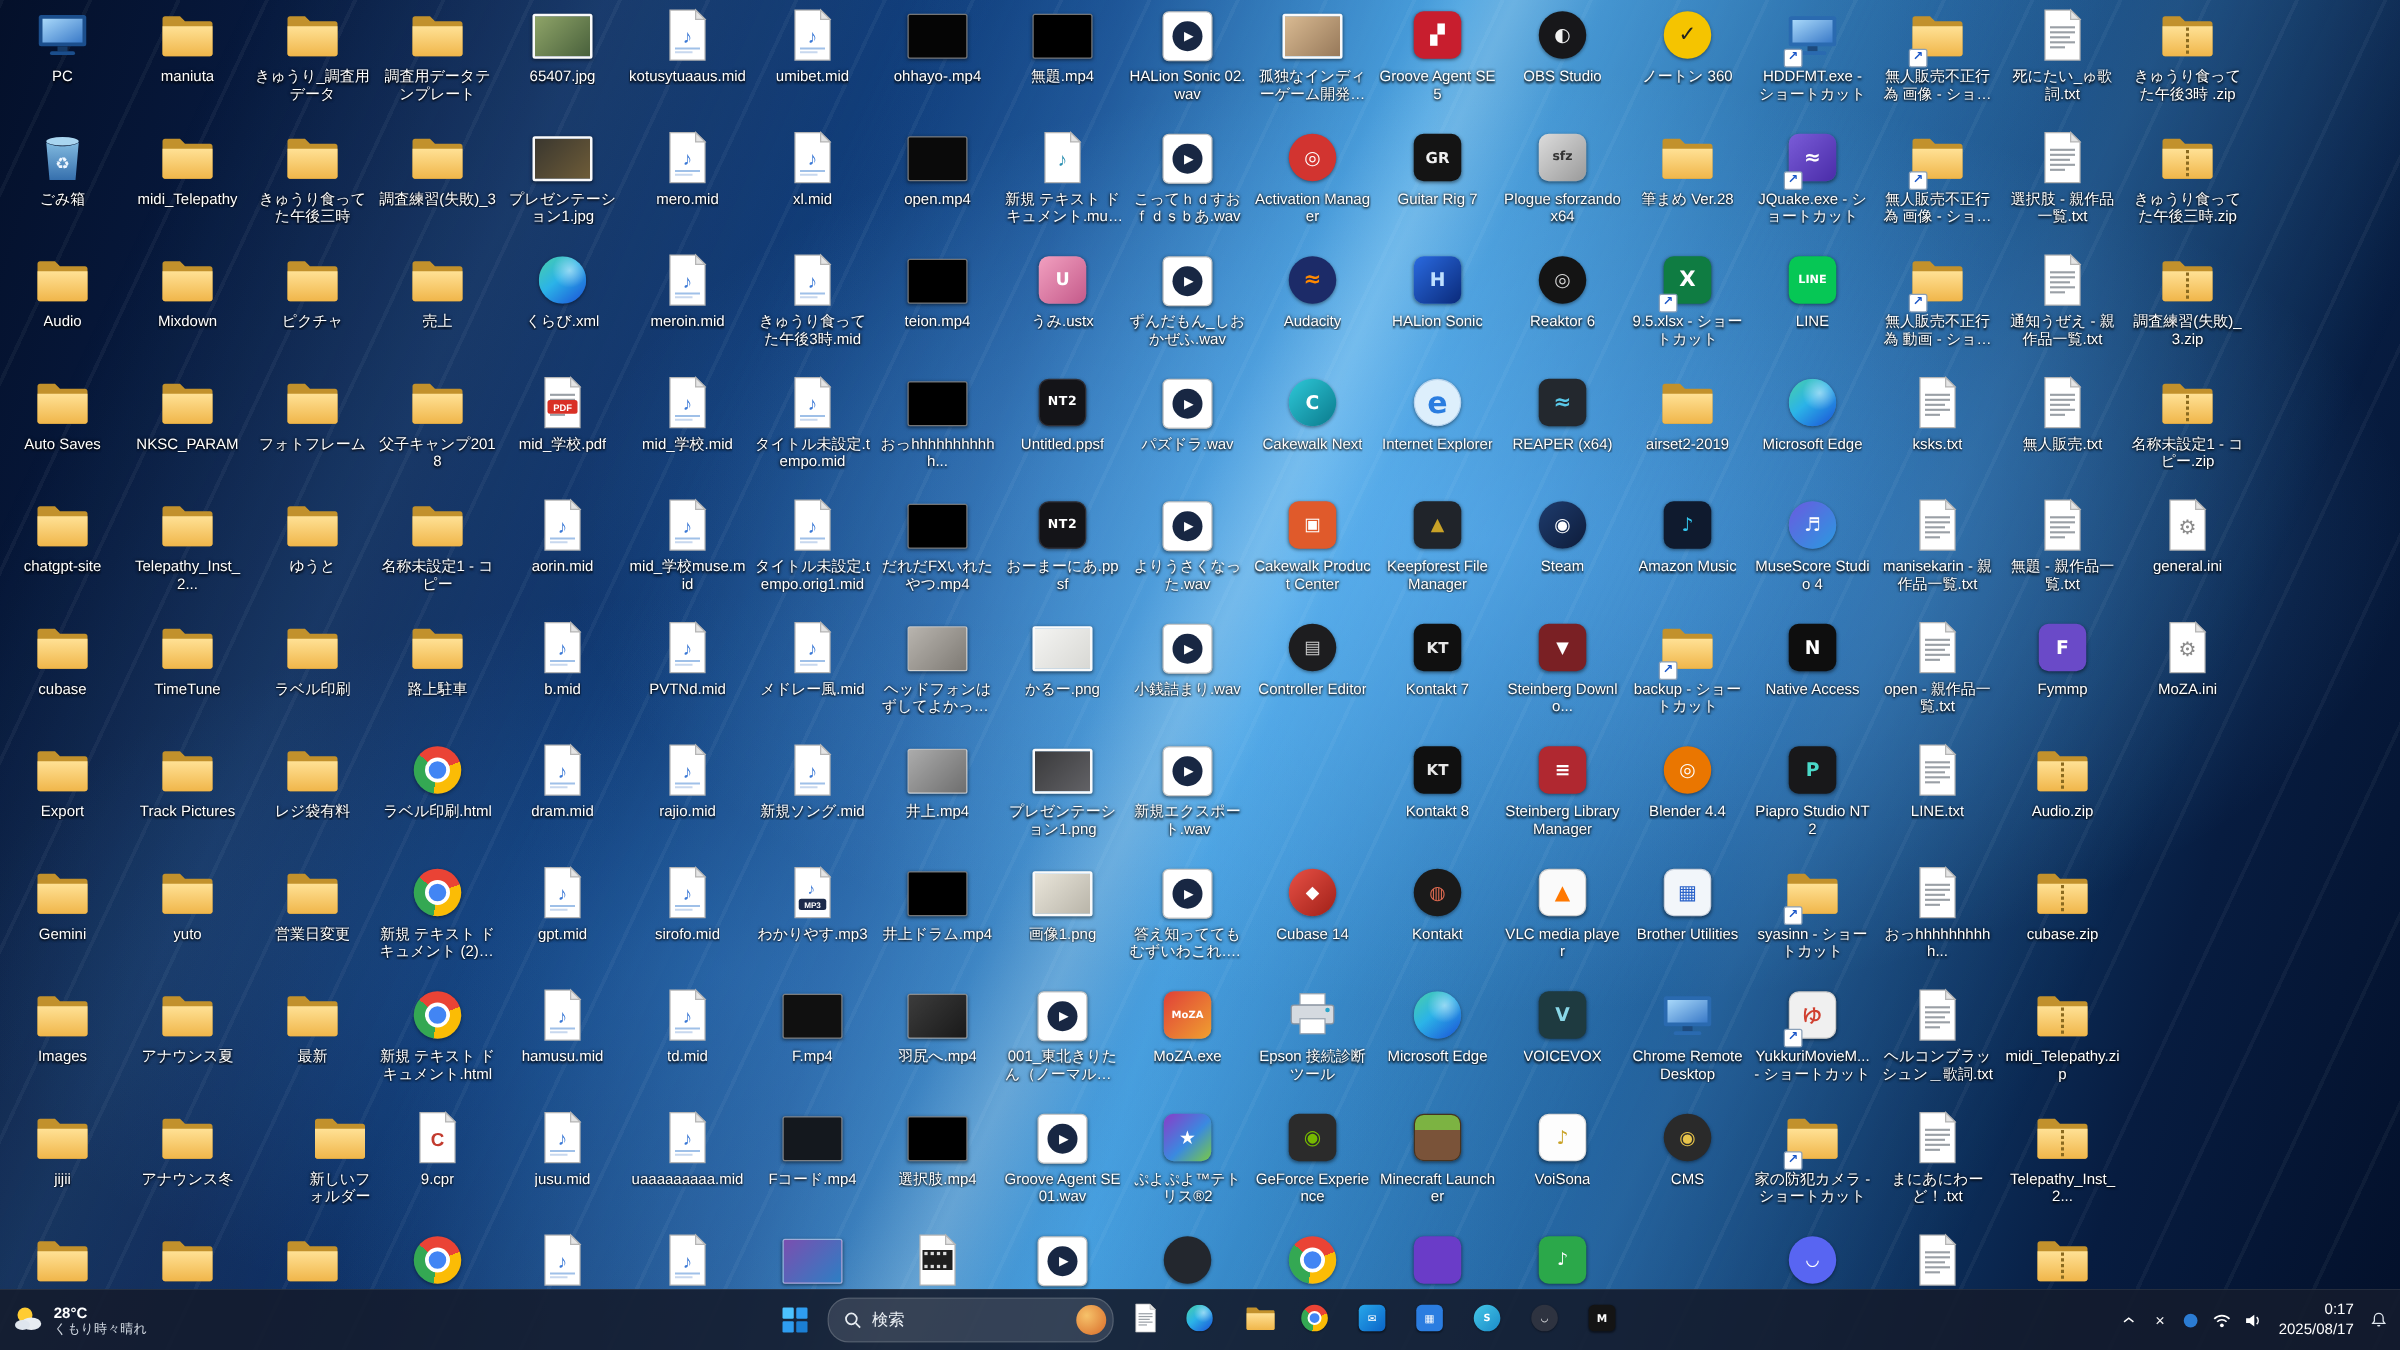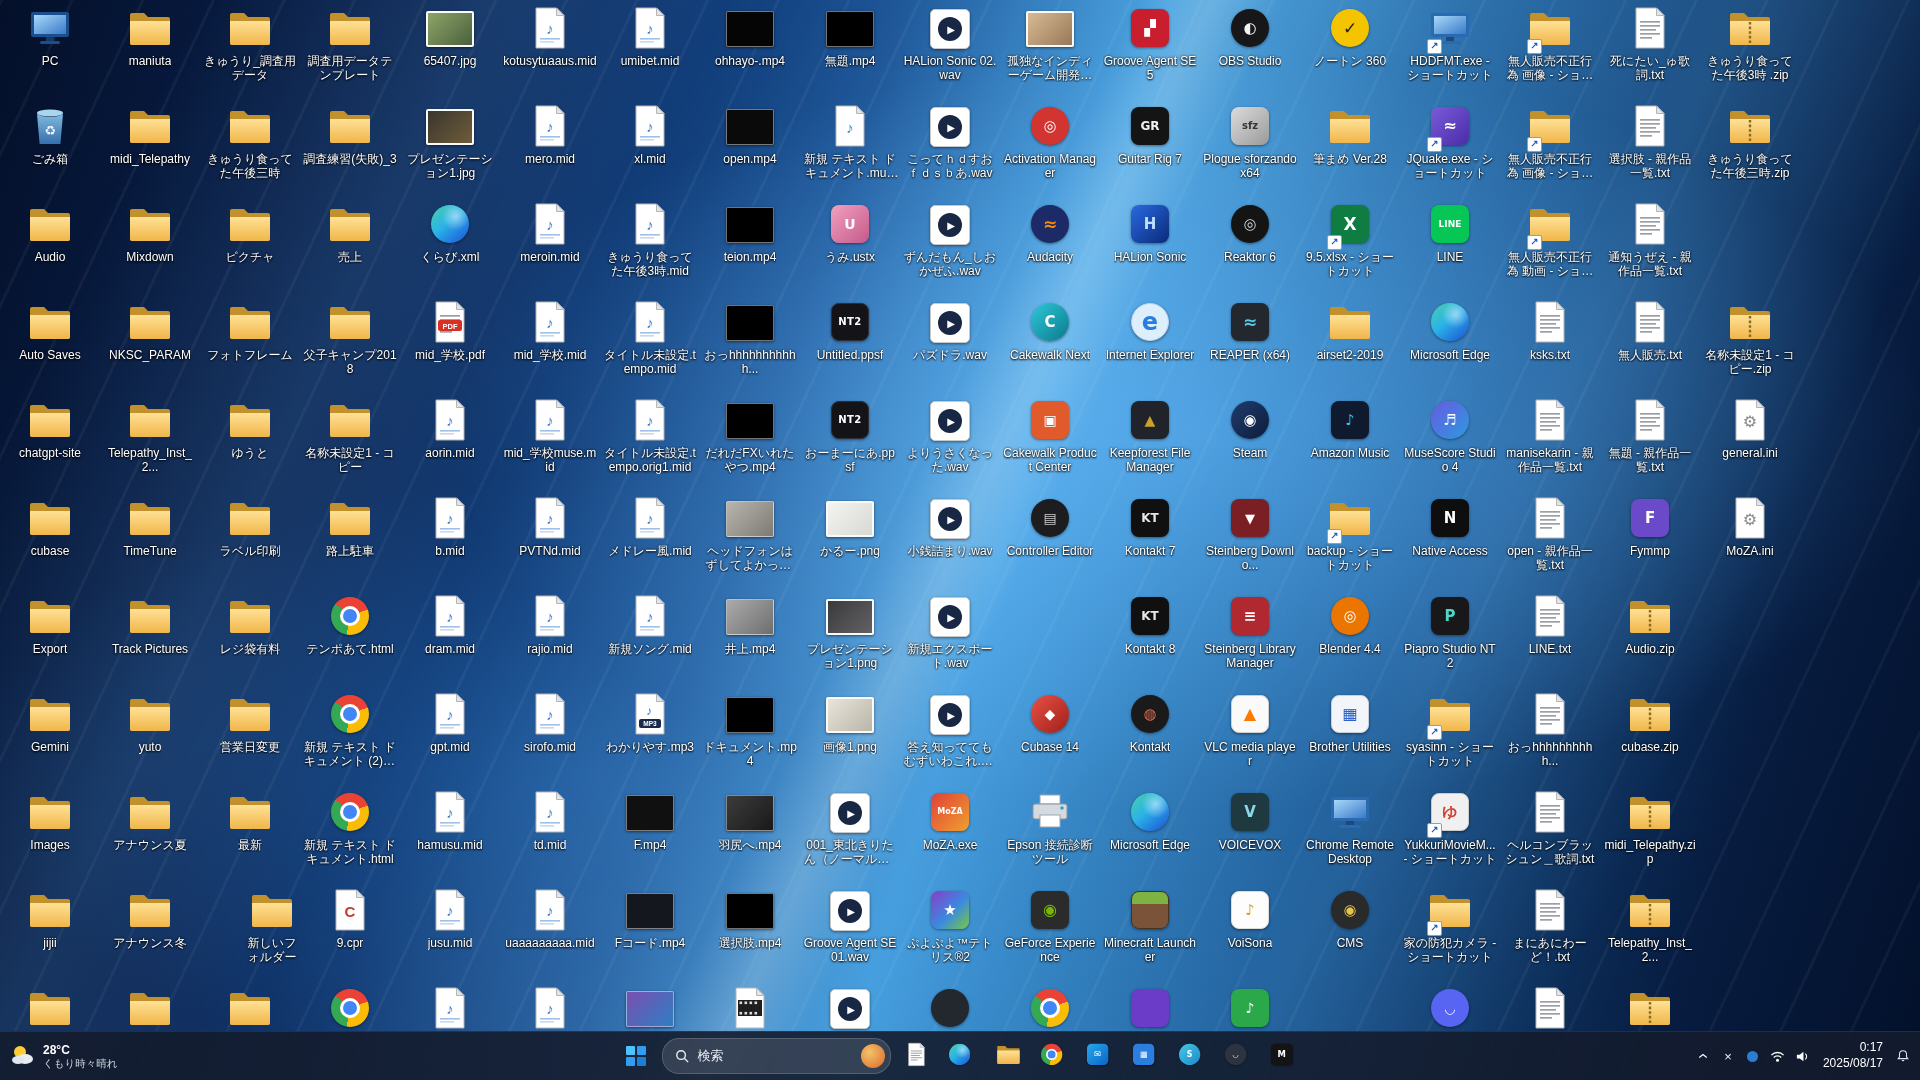--- a/index.html
+++ b/index.html
@@ -445,21 +445,21 @@
           </svg>
         </div>
         <div class="dlabel">路上駐車</div>
       </div>
       <div class="dicon" style="grid-area: 7 / 4;">
         <div class="icwrap">
           <div class="chrome">
             <div class="chromein"></div>
           </div>
         </div>
-        <div class="dlabel">テンポあて.html</div>
+        <div class="dlabel">ラベル印刷.html</div>
       </div>
       <div class="dicon" style="grid-area: 8 / 4;">
         <div class="icwrap">
           <div class="chrome">
             <div class="chromein"></div>
           </div>
         </div>
         <div class="dlabel">新規 テキスト ドキュメント (2).html</div>
       </div>
       <div class="dicon" style="grid-area: 9 / 4;">
@@ -891,21 +891,21 @@
       <div class="dicon" style="grid-area: 7 / 8;">
         <div class="icwrap">
           <div class="thumb" style="background:linear-gradient(135deg,#ababab,#6e6e6e)"></div>
         </div>
         <div class="dlabel">井上.mp4</div>
       </div>
       <div class="dicon" style="grid-area: 8 / 8;">
         <div class="icwrap">
           <div class="thumb" style="background:#000000"></div>
         </div>
-        <div class="dlabel">ドキュメント.mp4</div>
+        <div class="dlabel">井上ドラム.mp4</div>
       </div>
       <div class="dicon" style="grid-area: 9 / 8;">
         <div class="icwrap">
           <div class="thumb" style="background:linear-gradient(135deg,#3c3c3c,#191919)"></div>
         </div>
         <div class="dlabel">羽尻へ.mp4</div>
       </div>
       <div class="dicon" style="grid-area: 10 / 8;">
         <div class="icwrap">
           <div class="thumb" style="background:#000000"></div>
@@ -1819,20 +1819,30 @@
       </div>
       <div class="dicon" style="grid-area: 2 / 18;">
         <div class="icwrap">
           <svg class="ic" viewBox="0 0 48 48">
             <path d="M4 11c0-1.1.9-2 2-2h12l4 4h20c1.1 0 2 .9 2 2v24c0 1.1-.9 2-2 2H6c-1.1 0-2-.9-2-2z" fill="#c2912c"></path>
             <path d="M4 17h40v22c0 1.1-.9 2-2 2H6c-1.1 0-2-.9-2-2z" fill="url(#foldG)"></path>
             <line x1="24" y1="18" x2="24" y2="40" stroke="#8a6a1f" stroke-width="2.4" stroke-dasharray="2.6 2"></line>
           </svg>
         </div>
         <div class="dlabel">きゅうり食ってた午後三時.zip</div>
+      </div>
+      <div class="dicon" style="grid-area: 3 / 18;">
+        <div class="icwrap">
+          <svg class="ic" viewBox="0 0 48 48">
+            <path d="M4 11c0-1.1.9-2 2-2h12l4 4h20c1.1 0 2 .9 2 2v24c0 1.1-.9 2-2 2H6c-1.1 0-2-.9-2-2z" fill="#c2912c"></path>
+            <path d="M4 17h40v22c0 1.1-.9 2-2 2H6c-1.1 0-2-.9-2-2z" fill="url(#foldG)"></path>
+            <line x1="24" y1="18" x2="24" y2="40" stroke="#8a6a1f" stroke-width="2.4" stroke-dasharray="2.6 2"></line>
+          </svg>
+        </div>
+        <div class="dlabel">調査練習(失敗)_3.zip</div>
       </div>
       <div class="dicon" style="grid-area: 4 / 18;">
         <div class="icwrap">
           <svg class="ic" viewBox="0 0 48 48">
             <path d="M4 11c0-1.1.9-2 2-2h12l4 4h20c1.1 0 2 .9 2 2v24c0 1.1-.9 2-2 2H6c-1.1 0-2-.9-2-2z" fill="#c2912c"></path>
             <path d="M4 17h40v22c0 1.1-.9 2-2 2H6c-1.1 0-2-.9-2-2z" fill="url(#foldG)"></path>
             <line x1="24" y1="18" x2="24" y2="40" stroke="#8a6a1f" stroke-width="2.4" stroke-dasharray="2.6 2"></line>
           </svg>
         </div>
         <div class="dlabel">名称未設定1 - コピー.zip</div>

